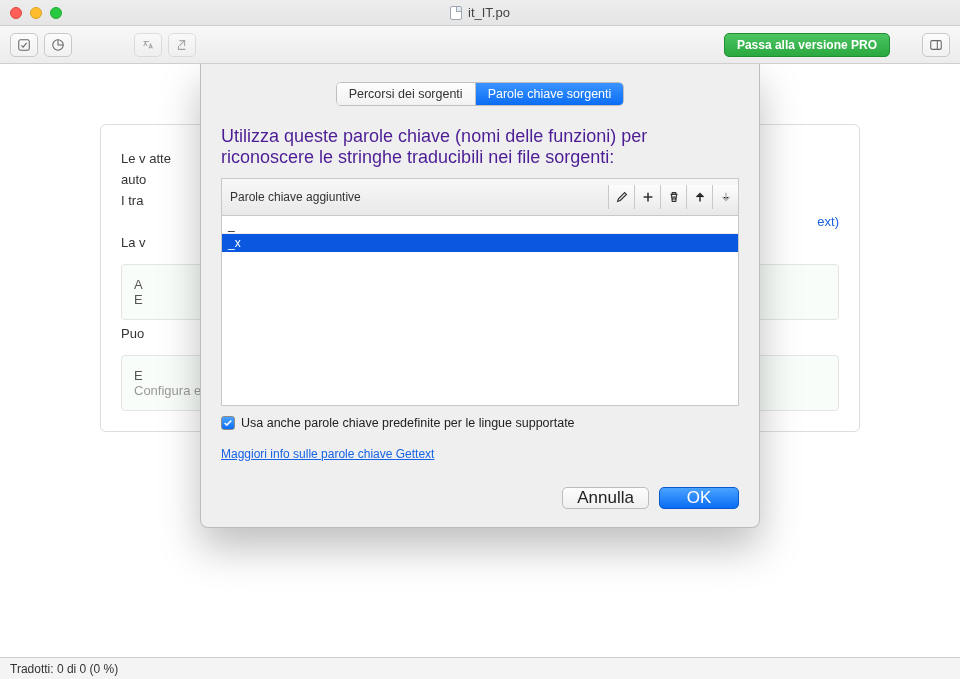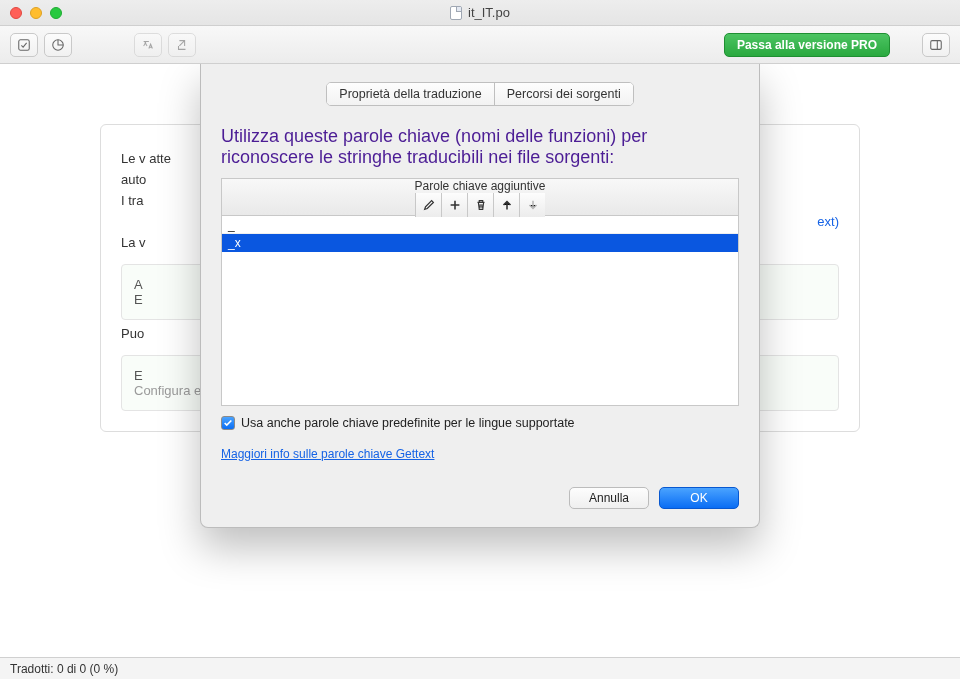--- a/index.html
+++ b/index.html
@@ -103,21 +103,21 @@
     background:linear-gradient(#fdfdfd,#f2f2f2);
   }
   .seg .tab:last-child{border-right:none}
   .seg .tab.active{
     background:linear-gradient(#3a94ff,#0a6df4);color:#fff;
   }
   .instr{font-size:18px;color:#4c1d95;margin:20px 0 10px}
   
   .kw-header{
     display:flex;align-items:center;border:1px solid #c8c8c8;
-    background:linear-gradient(#f8f8f8,#e9e9e9);height:38px;flex-direction:column;
+    background:linear-gradient(#f8f8f8,#e9e9e9);height:38px;
   }
   .kw-header .lbl{flex:1;padding:0 8px;font-size:12px;color:#333}
   .kw-header .icns{display:flex}
   .kw-header .ib{
     width:26px;height:24px;border-left:1px solid #c8c8c8;
     display:flex;align-items:center;justify-content:center;
     color:#333;background:linear-gradient(#fdfdfd,#ececec);
   }
   .kw-header .ib.disabled{color:#b7b7b7}
   .kw-list{
@@ -134,21 +134,21 @@
     width:14px;height:14px;border:1px solid #8a8a8a;border-radius:3px;
     background:linear-gradient(#4aa3ff,#0a6df4);display:flex;align-items:center;justify-content:center;color:#fff;font-size:10px;
   }
   .linkline{margin-top:16px}
   .linkline a{color:var(--link);font-size:12px;text-decoration:underline}
   .sheet-buttons{
     display:flex;justify-content:flex-end;gap:10px;margin-top:26px;
   }
   .btn{
     height:22px;min-width:80px;padding:0 14px;border-radius:5px;
-    font-size:12px;display:flex;align-items:center;justify-content:center;
+    font-size:17px;display:flex;align-items:center;justify-content:center;
     border:1px solid #bcbcbc;background:linear-gradient(#fdfdfd,#efefef);color:#222;text-align:center;
   }
   .btn.primary{
     border:1px solid #0858d0;background:linear-gradient(#4aa3ff,#0a6df4);color:#fff;font-weight:500;
   }
   
   .status{
     height:22px;border-top:1px solid #d0d0d0;background:var(--status);
     display:flex;align-items:center;padding:0 10px;font-size:12px;color:#333;
   }
@@ -236,22 +236,22 @@
         <div style="color:#9a9a9a">Configura estrazione codice sorgente in Proprietà.</div>
       </div>
     </div>
   </div>
 
   <div class="scrim"></div>
 
   <div class="sheet">
     <div class="tabs">
       <div class="seg">
-        <div class="tab">Proprietà della traduzione</div>
         <div class="tab">Percorsi dei sorgenti</div>
+        <div class="tab active">Parole chiave sorgenti</div>
       </div>
     </div>
 
     <div class="instr">Utilizza queste parole chiave (nomi delle funzioni) per riconoscere le stringhe traducibili nei file sorgenti:</div>
 
     <div class="kw-header">
       <div class="lbl">Parole chiave aggiuntive</div>
       <div class="icns">
         <div class="ib">
           <span class="ico">

